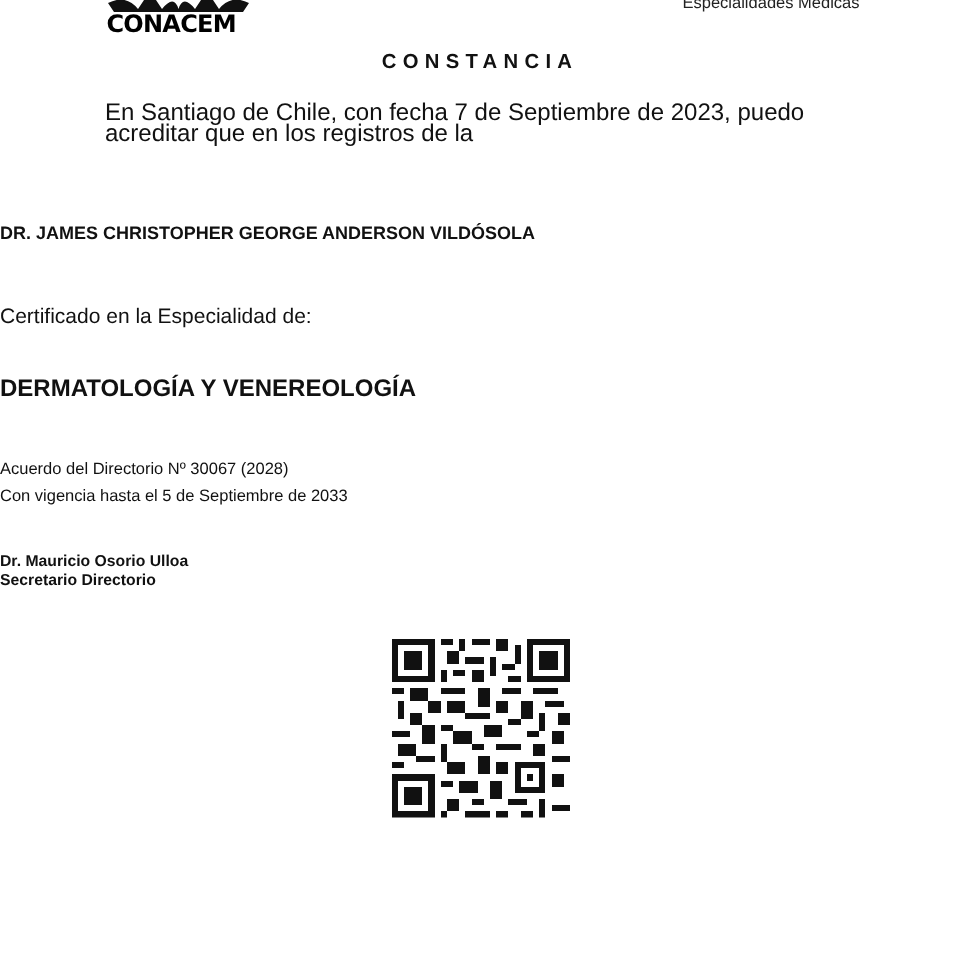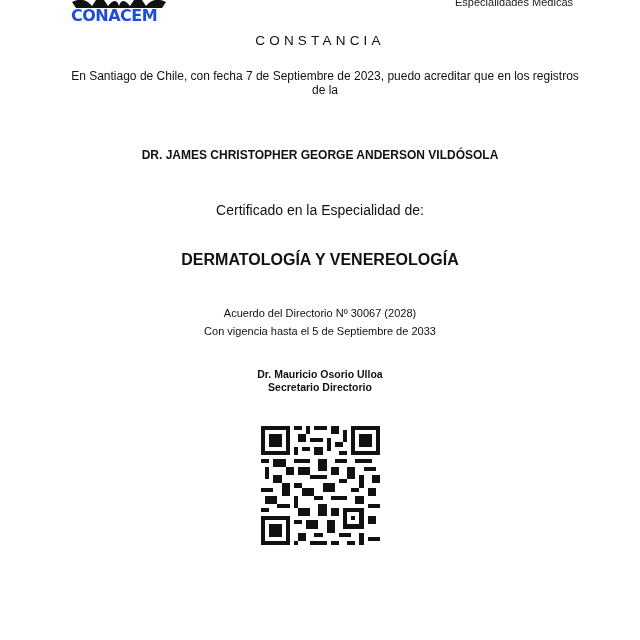--- a/index.html
+++ b/index.html
@@ -1,22 +1,22 @@
 <!DOCTYPE html>
 <html><head>
 <meta charset="utf-8">
 <style>
   html, body { margin:0; padding:0; background:#fff; }
   body { width:640px; height:640px; position:relative; overflow:hidden; font-family:"Liberation Sans", sans-serif; color:#111; }
   .logo { position:absolute; left:70px; top:-8px; width:98px; height:30px; }
-  .logo-text { position:absolute; left:71px; top:6px; font-family:"DejaVu Sans", sans-serif; font-weight:900; font-size:16px; letter-spacing:-0.5px; color:#1d4ed8; }
+  .logo-text { position:absolute; left:71px; top:6px; font-family:"DejaVu Sans", sans-serif; font-weight:900; font-size:16px; letter-spacing:-0.5px; color:#000000; }
   .top-right { position:absolute; left:455px; top:-4px; font-size:11px; color:#222; }
-  .title { position:absolute; left:0; width:640px; top:33px; text-align:center; font-weight:normal; font-size:13.5px; letter-spacing:4.2px; }
-  .intro { position:absolute; left:70px; top:69px; width:510px; font-size:12px; line-height:14px;text-align:center; }
-  .center { position:absolute; left:0; width:640px; text-align:center; }
+  .title { position:absolute; left:0; width:640px; top:33px; text-align:center; font-weight:bold; font-size:13.5px; letter-spacing:4.2px; }
+  .intro { position:absolute; left:70px; top:69px; width:510px; font-size:16px; line-height:14px; }
+  .center { position:absolute; left:0; width:640px; text-align:left; }
   .name { top:148px; font-weight:bold; font-size:12px; }
   .cert-label { top:202px; font-size:14px; }
   .specialty { top:251px; font-weight:bold; font-size:16px; }
   .agreement { top:304px; font-size:11px; line-height:18px; }
   .signer { top:368px; font-weight:bold; font-size:10.5px; line-height:13px; }
   .qr { position:absolute; left:261px; top:426px; width:119px; height:119px; }
 </style>
 </head>
 <body>
 

